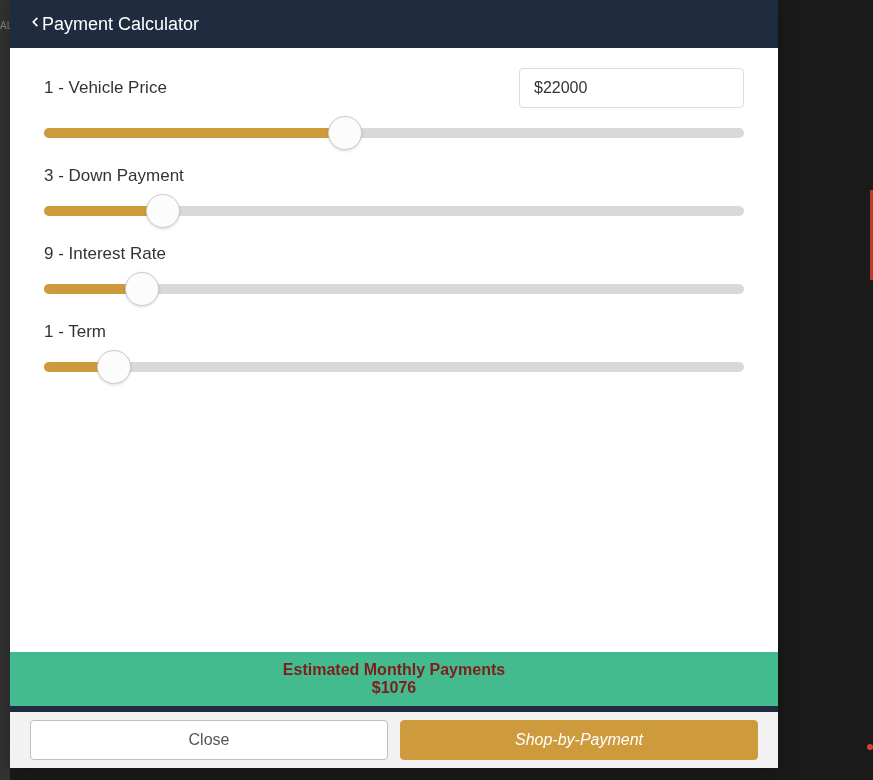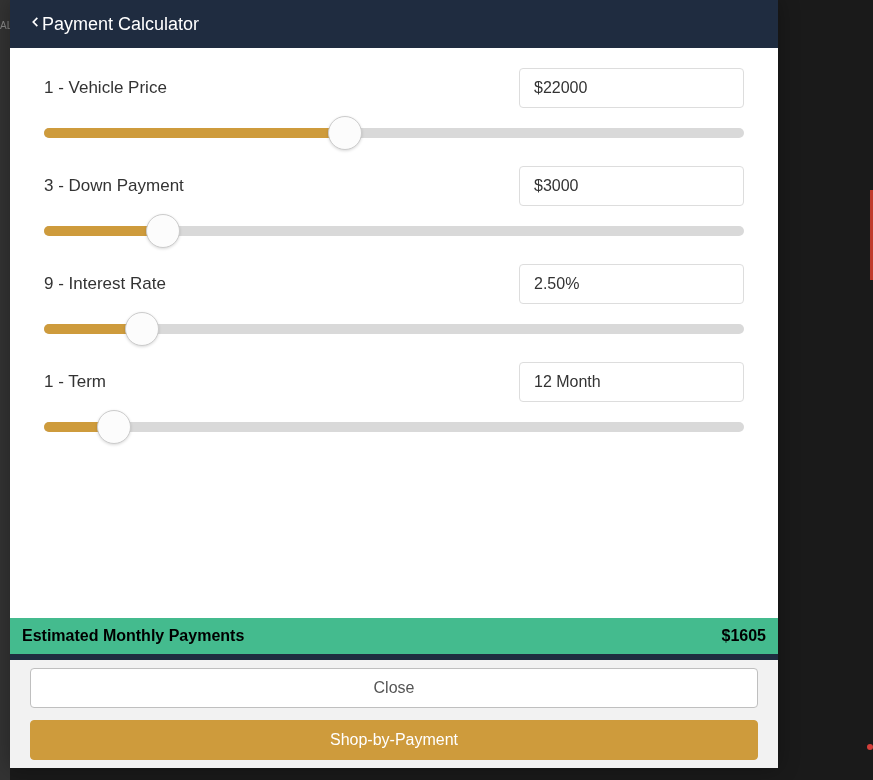--- a/index.html
+++ b/index.html
@@ -137,57 +137,58 @@
       height: 34px;
       border-radius: 50%;
       background: #fcfcfc;
       border: 1px solid #ccc;
       box-shadow: 0 1px 3px rgba(0,0,0,.15);
       transform: translateX(-50%);
     }
 
     .summary {
       background: #44bb8e;
-      color: #000000;
+      color: #7f1d1d;
       display: flex;
       justify-content: space-between;
       align-items: center;
-      padding: 9px 12px;
+      padding: 9px 0;
       font-size: 16px;
       font-weight: 600;
+      flex-direction: column;
     }
 
     .footer-gap {
       height: 6px;
       background: #1f2c40;
     }
     .footer {
       background: #f2f2f2;
       padding: 8px 20px;
       display: flex;
       gap: 12px;
-      flex-direction: column;
     }
     .btn {
       flex: 1;
       text-align: center;
       padding: 10px 0;
       border-radius: 4px;
       font-size: 16px;
       border: 1px solid #bfbfbf;
       cursor: pointer;
     }
     .btn-close {
       background: #fff;
       color: #555;
     }
     .btn-shop {
       background: #ce9b3c;
       color: #fff;
       border-color: #ce9b3c;
+      font-style: italic;
     }
   </style>
 </head>
 <body>
 
 <div class="backdrop">
   <div class="backdrop-left">AL</div>
   <div class="redband"></div>
   <div class="redband2"></div>
 </div>
@@ -210,53 +211,50 @@
       <input class="input-box" value="$22000" style="">
     </div>
     <div class="slider">
       <div class="track"></div>
       <div class="fill" style="width:43%"></div>
       <div class="thumb" style="left:43%"></div>
     </div>
 
     <div class="row">
       <span class="label">3 - Down Payment</span>
-      <input class="input-box" value="$3000" style="">
     </div>
     <div class="slider">
       <div class="track"></div>
       <div class="fill" style="width:17%"></div>
       <div class="thumb" style="left:17%"></div>
     </div>
 
     <div class="row">
       <span class="label">9 - Interest Rate</span>
-      <input class="input-box" value="2.50%" style="">
     </div>
     <div class="slider">
       <div class="track"></div>
       <div class="fill" style="width:14%"></div>
       <div class="thumb" style="left:14%"></div>
     </div>
 
     <div class="row">
       <span class="label">1 - Term</span>
-      <input class="input-box" value="12 Month" style="">
     </div>
     <div class="slider">
       <div class="track"></div>
       <div class="fill" style="width:10%"></div>
       <div class="thumb" style="left:10%"></div>
     </div>
 
   </div>
 
   <div class="summary">
     <span>Estimated Monthly Payments</span>
-    <span>$1605</span>
+    <span>$1076</span>
   </div>
 
   <div class="footer-gap"></div>
 
   <div class="footer">
     <div class="btn btn-close">Close</div>
     <div class="btn btn-shop">Shop-by-Payment</div>
   </div>
 
 </div>

